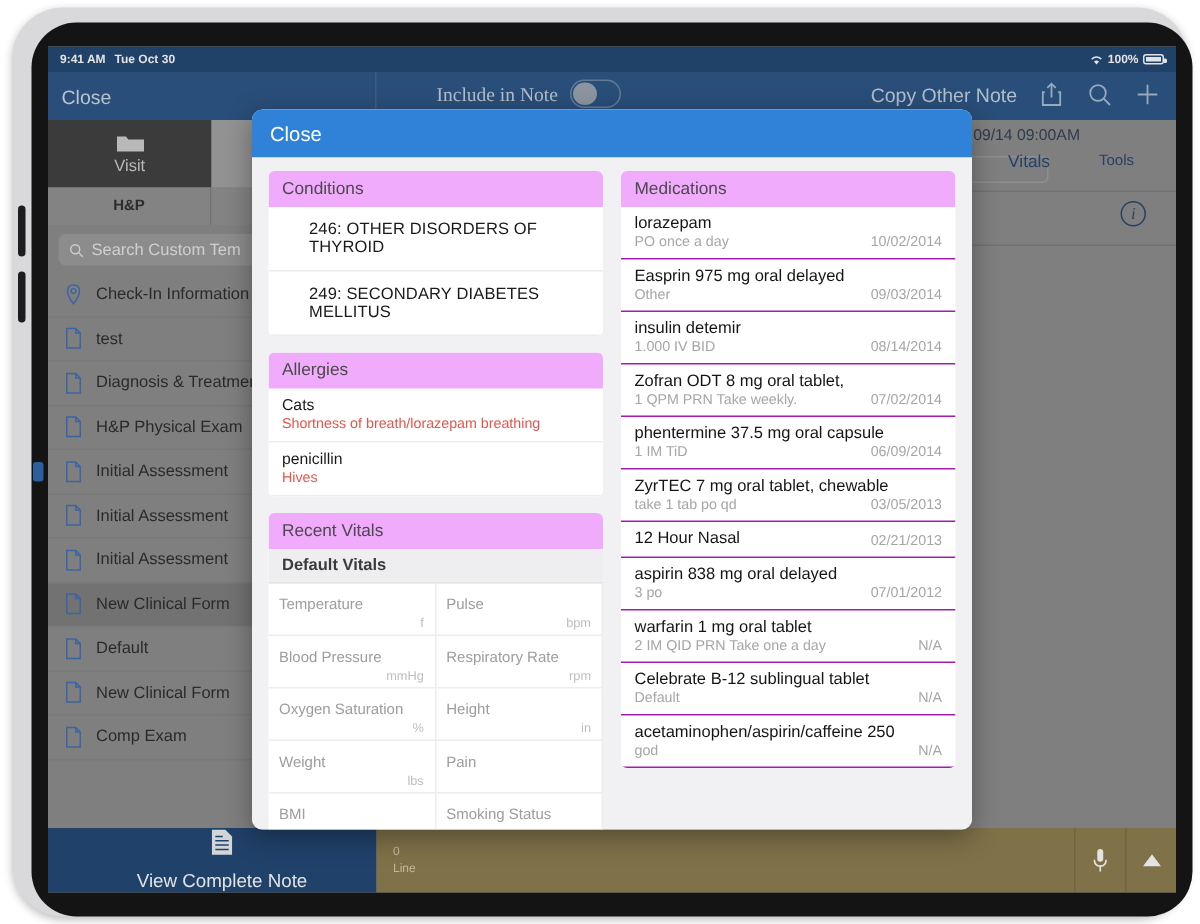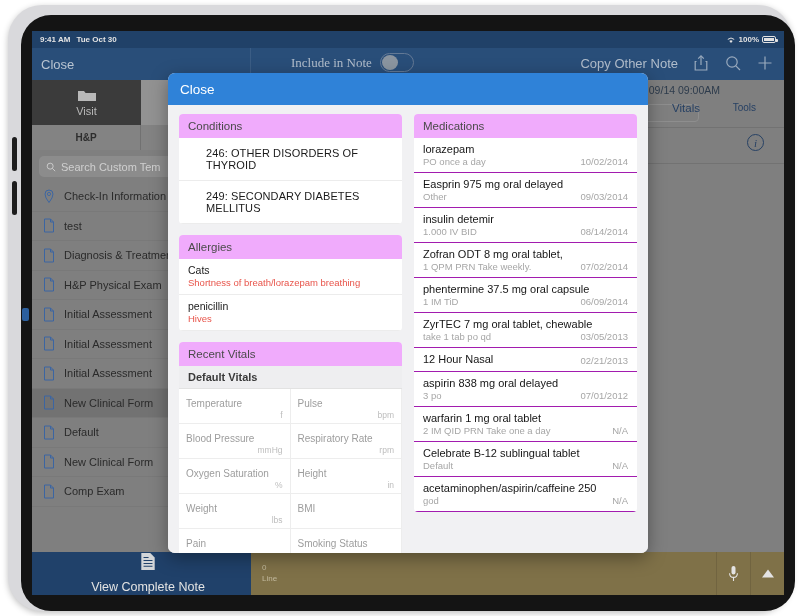--- a/index.html
+++ b/index.html
@@ -480,25 +480,25 @@
               </div>
               <div class="vital-cell">
                 <span class="vital-name">Height</span>
                 <span class="vital-unit">in</span>
               </div>
               <div class="vital-cell">
                 <span class="vital-name">Weight</span>
                 <span class="vital-unit">lbs</span>
               </div>
               <div class="vital-cell">
+                <span class="vital-name">Pain</span>
+                <span class="vital-unit"></span>
+              </div>
+              <div class="vital-cell">
                 <span class="vital-name">BMI</span>
-                <span class="vital-unit"></span>
-              </div>
-              <div class="vital-cell">
-                <span class="vital-name">Pain</span>
                 <span class="vital-unit"></span>
               </div>
               <div class="vital-cell">
                 <span class="vital-name">Smoking Status</span>
                 <span class="vital-unit"></span>
               </div>
 
             </div>
 
           </div>

